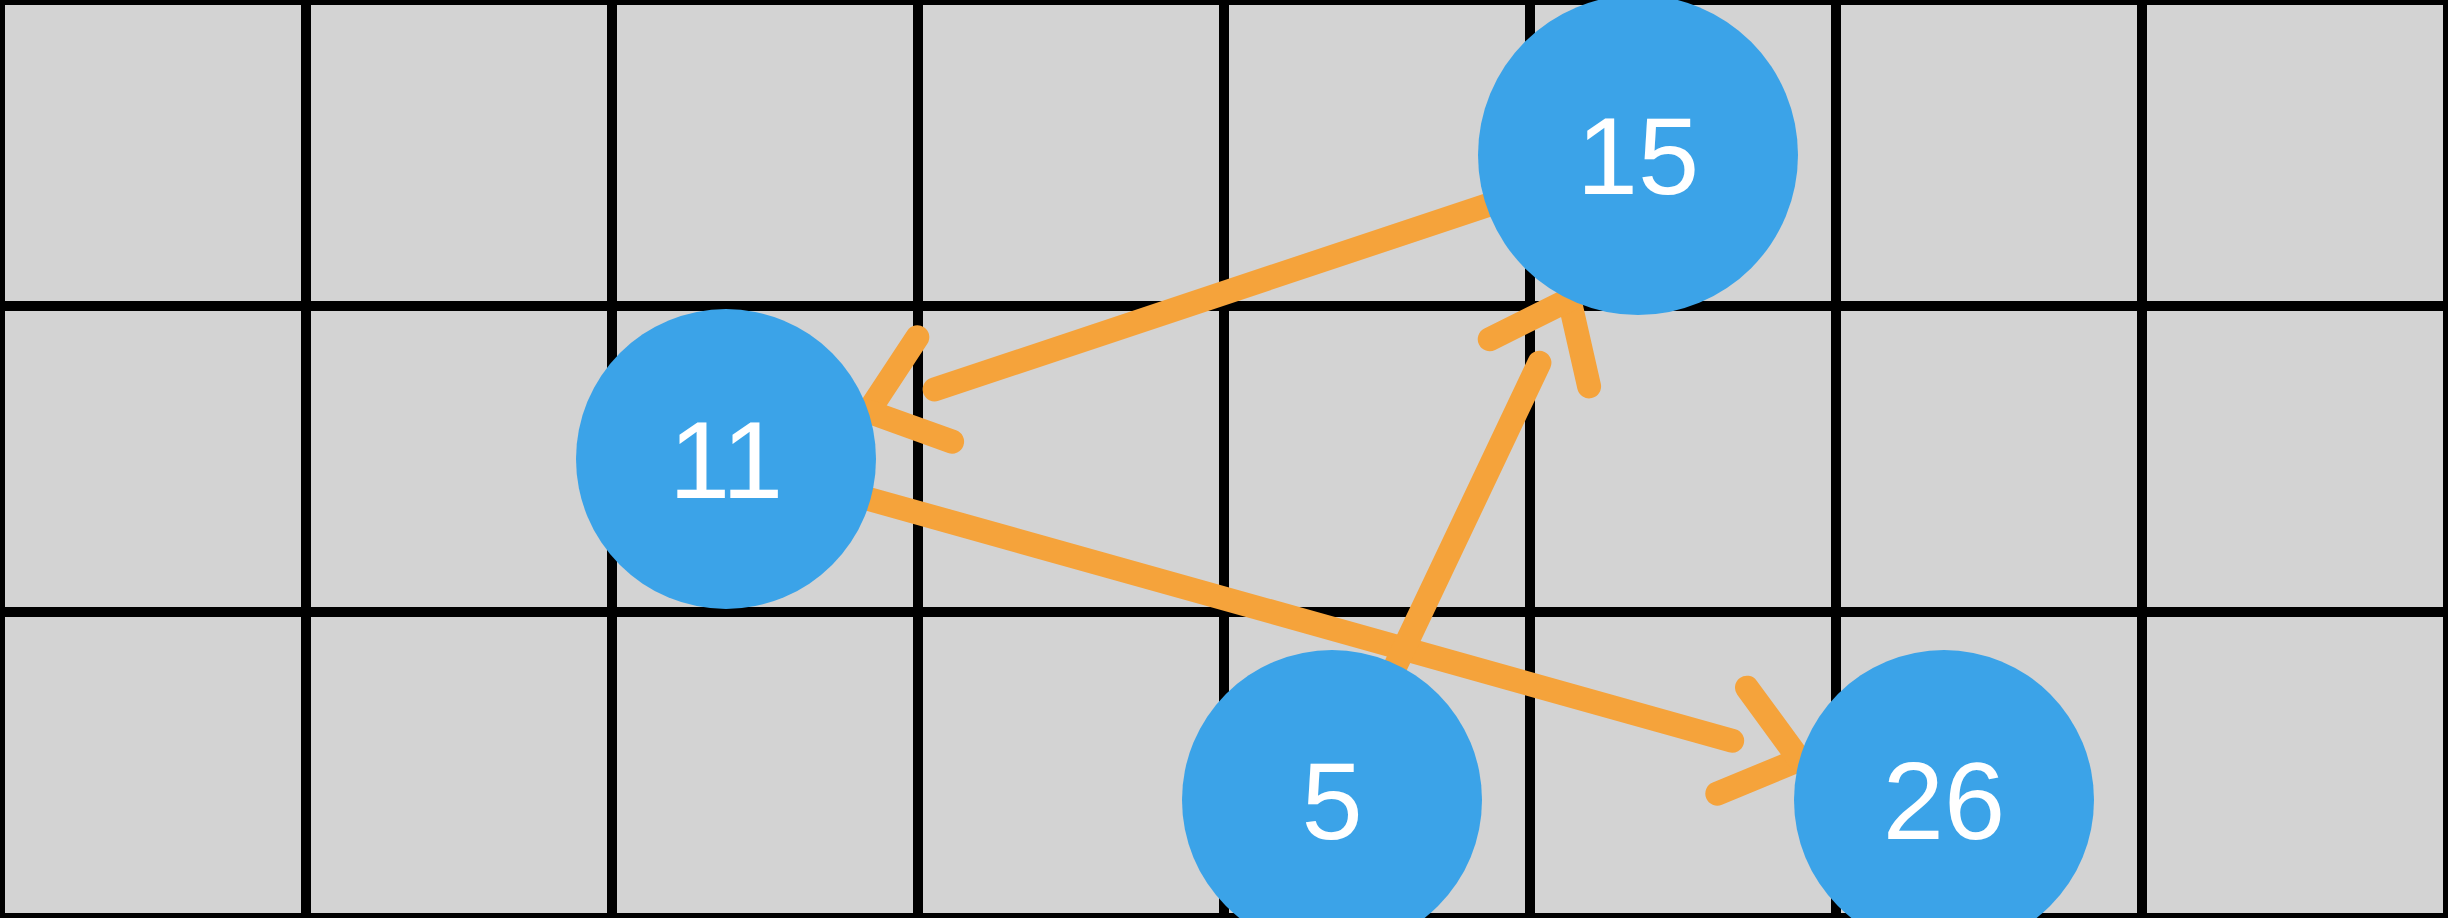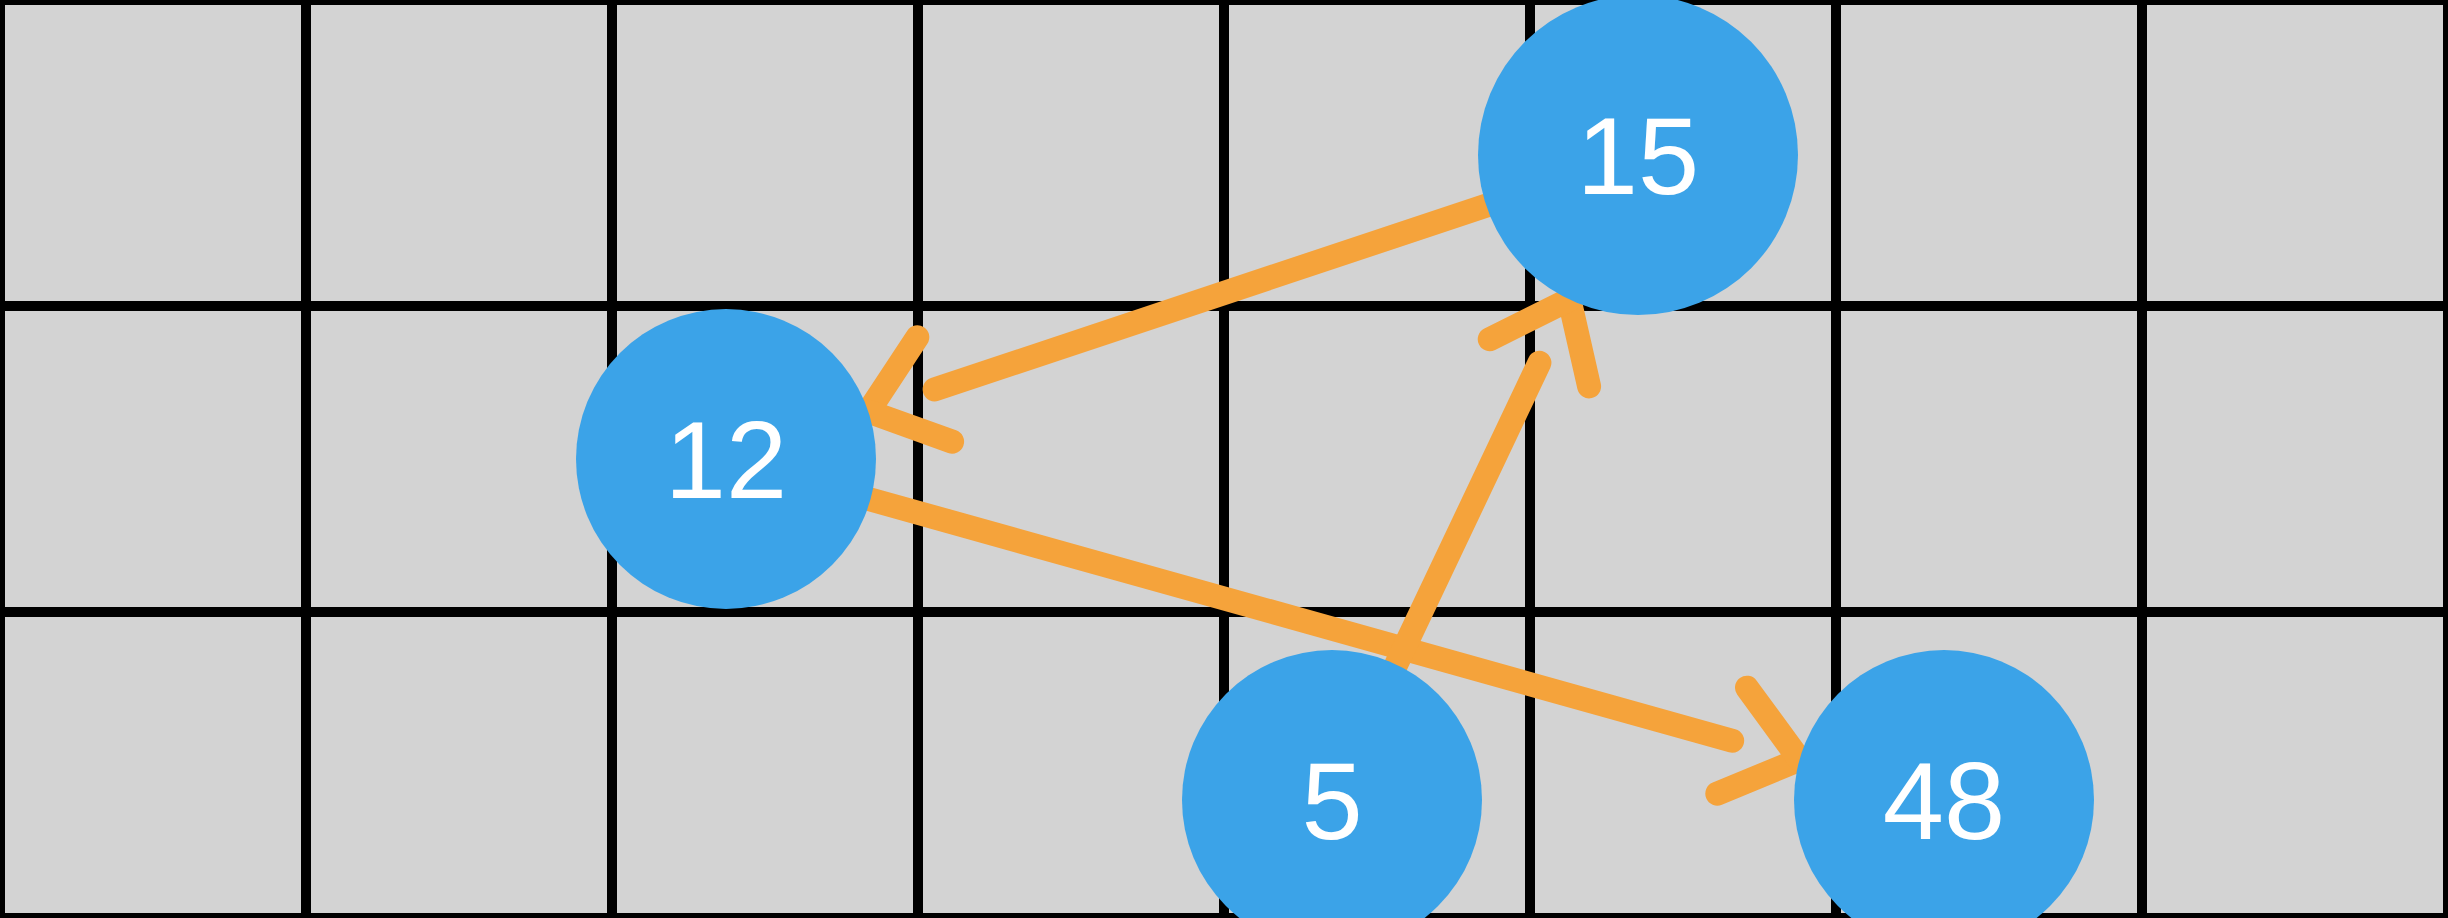--- a/index.html
+++ b/index.html
@@ -31,25 +31,25 @@
       <line x1="868.302494707577" y1="411.5658350974743" x2="952.1028527020391" y2="441.60747286907394" stroke="#F5A33B" stroke-width="24" stroke-linecap="round"></line>
       <line x1="870.4458345644418" y1="499.4400899724751" x2="1732.1461093054852" y2="740.6878680403698" stroke="#F5A33B" stroke-width="24" stroke-linecap="round"></line>
       <line x1="1799.5541654355582" y1="759.5599100275249" x2="1717.3180763155776" y2="793.6513407139985" stroke="#F5A33B" stroke-width="24" stroke-linecap="round"></line>
       <line x1="1799.5541654355582" y1="759.5599100275249" x2="1746.9741422953928" y2="687.7243953667412" stroke="#F5A33B" stroke-width="24" stroke-linecap="round"></line>
       <line x1="1396.2942277846926" y1="664.4778531989325" x2="1539.415517396805" y2="362.8006250949701" stroke="#F5A33B" stroke-width="24" stroke-linecap="round"></line>
       <line x1="1569.4194903629948" y1="299.5569565878053" x2="1589.106971223863" y2="386.37517528269063" stroke="#F5A33B" stroke-width="24" stroke-linecap="round"></line>
       <line x1="1569.4194903629948" y1="299.5569565878053" x2="1489.724063569747" y2="339.22607490724954" stroke="#F5A33B" stroke-width="24" stroke-linecap="round"></line>
     </svg>
   <div id="nodes">
       <div class="node" style="left: 576px; top: 309px; width: 300px; height: 300px; font-size: 110px;">
-        <span>12</span>
+        <span>11</span>
       </div>
       <div class="node" style="left: 1478px; top: -5px; width: 320px; height: 320px; font-size: 110px;">
         <span>15</span>
       </div>
       <div class="node" style="left: 1182px; top: 650px; width: 300px; height: 300px; font-size: 110px;">
         <span>5</span>
       </div>
       <div class="node" style="left: 1794px; top: 650px; width: 300px; height: 300px; font-size: 110px;">
-        <span>48</span>
+        <span>26</span>
       </div>
     </div>
 </div>
 
 </body></html>

